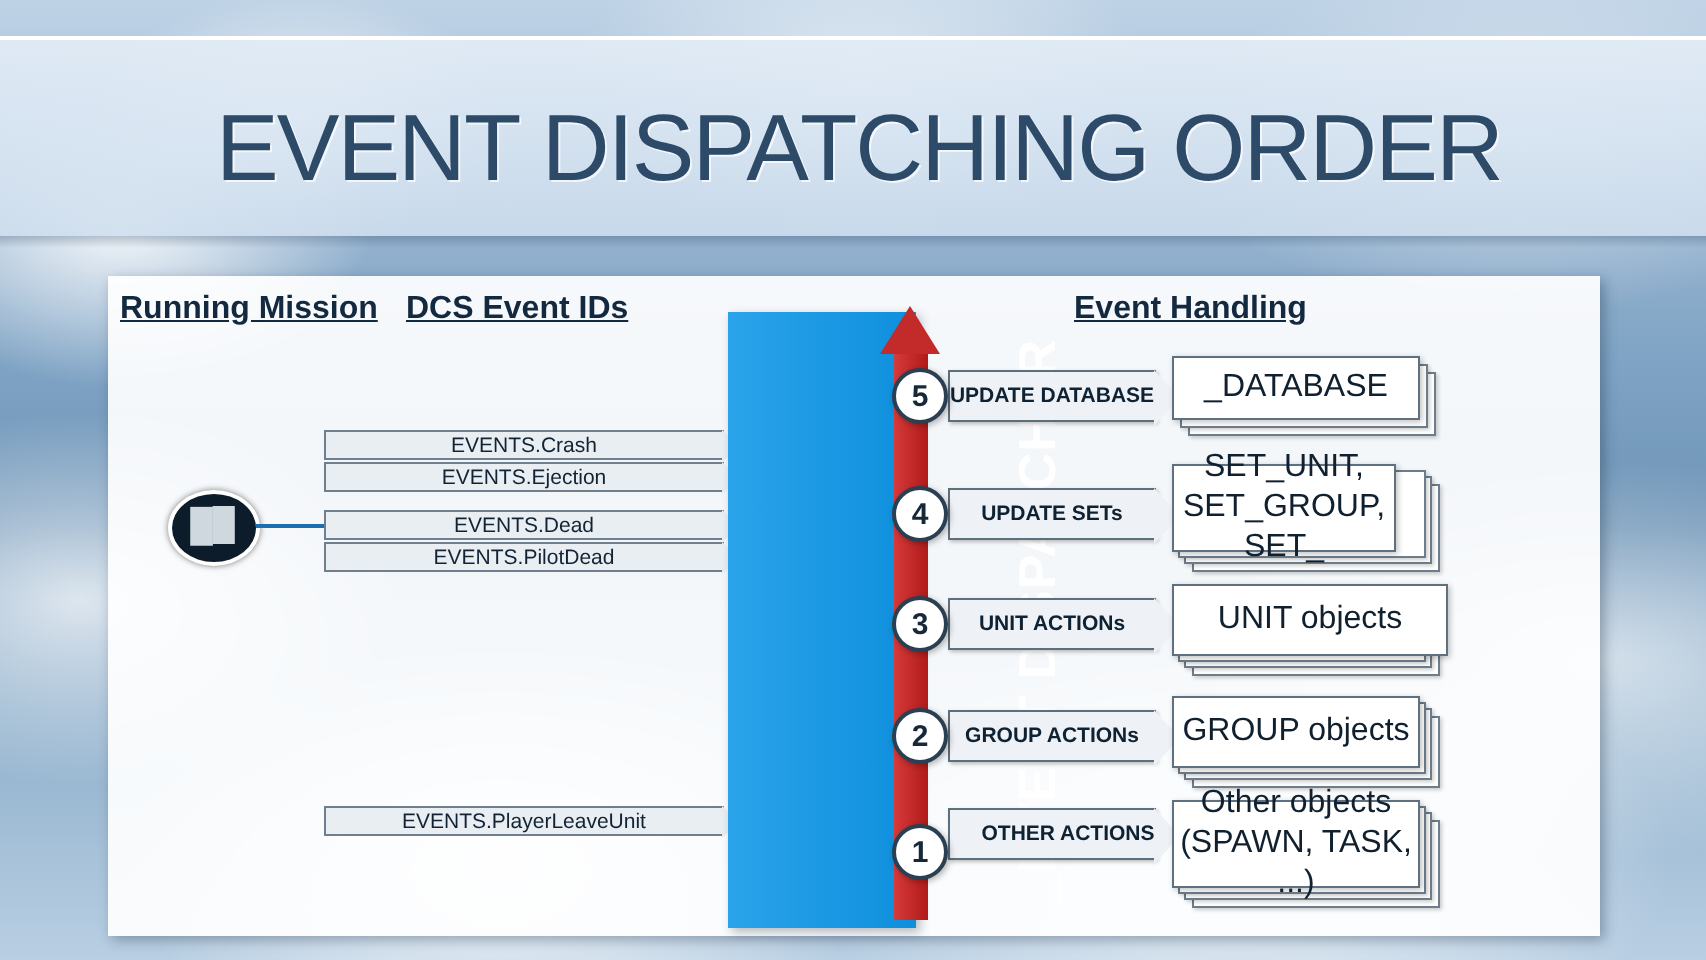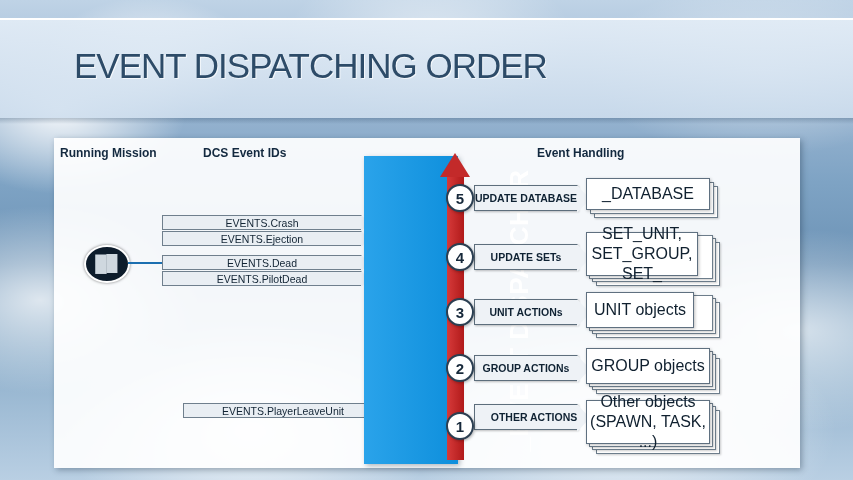--- a/index.html
+++ b/index.html
@@ -31,38 +31,39 @@
   .title-band {
     position: absolute; left: 0; top: 18px; width: 853px; height: 100px;
     background: linear-gradient(180deg, rgba(226,236,246,0.93), rgba(206,222,238,0.88));
     border-top: 2px solid #ffffff;
   }
   .title-band-shadow {
     position: absolute; left: 0; top: 118px; width: 853px; height: 6px;
     background: linear-gradient(180deg, rgba(40,70,100,0.28), rgba(40,70,100,0));
   }
   #slide-title {
-    position: absolute; left: 74px; top: 46px;
-    font-size: 35px; letter-spacing: -1px;
+    position: absolute; left: 108px; top: 46px;
+    font-size: 47px; letter-spacing: -1px;
     color: #2d4b68;
     text-shadow: 1px 1px 0 rgba(255,255,255,0.7);
     white-space: nowrap;
     text-align: right;
   }
   
   .panel {
     position: absolute; left: 54px; top: 138px;
     width: 746px; height: 330px;
     background: rgba(255,255,255,0.92);
     box-shadow: 2px 2px 6px rgba(20,40,60,0.35);
   }
   .col-head {
     position: absolute;
-    font-size: 12px; font-weight: bold; color: #13293f;
-    white-space: nowrap;
+    font-size: 16px; font-weight: bold; color: #13293f;
+    white-space: nowrap;
+    text-decoration: underline;
   }
   #head-running  { left: 60px;  top: 146px; }
   #head-ids      { left: 203px; top: 146px; }
   #head-handling { left: 537px; top: 146px; }
 
   
   .dispatcher {
     position: absolute; left: 364px; top: 156px;
     width: 94px; height: 308px;
     background: #1b9ce8;
@@ -193,21 +194,21 @@
   <div class="col-head" id="head-ids">DCS Event IDs</div>
   <div class="col-head" id="head-handling">Event Handling</div>
 
   <div class="veh-circle">█▉</div>
   <div class="veh-line"></div>
 
   <div class="evt" style="left:162px; top:215px; width:200px;">EVENTS.Crash</div>
   <div class="evt" style="left:162px; top:231px; width:200px;">EVENTS.Ejection</div>
   <div class="evt" style="left:162px; top:255px; width:200px;">EVENTS.Dead</div>
   <div class="evt" style="left:162px; top:271px; width:200px;">EVENTS.PilotDead</div>
-  <div class="evt" style="left:162px; top:403px; width:200px;margin-left:21px;">EVENTS.PlayerLeaveUnit</div>
+  <div class="evt" style="left:162px; top:403px; width:200px;">EVENTS.PlayerLeaveUnit</div>
 
   <div class="dispatcher"></div>
   <div class="dispatcher-label">
     <span>_EVENT DISPATCHER</span>
   </div>
   <div class="arrow-shaft"></div>
   <div class="arrow-head"></div>
 
   <div class="num" style="left:446px; top:184px;">5</div>
   <div class="action" style="left:474px; top:185px; width:104px;">UPDATE DATABASE</div>
@@ -226,21 +227,21 @@
     <div class="card-front" style="width:112px; height:44px; white-space:pre-line;">SET_UNIT,
 SET_GROUP, SET_</div>
   </div>
 
   <div class="num" style="left:446px; top:298px;">3</div>
   <div class="action" style="left:474px; top:299px; width:104px;">UNIT ACTIONs</div>
   <div class="card-stack" style="left:586px; top:292px; width:136px; height:48px;">
     <div class="card" style="left:10px; top:10px; width:124px; height:36px;"></div>
     <div class="card" style="left:6px; top:6px; width:124px; height:36px;"></div>
     <div class="card" style="left:3px; top:3px; width:124px; height:36px;"></div>
-    <div class="card-front" style="width:108px; height:36px;">UNIT objects</div>
+    <div class="card-front" style="width:138px; height:36px;">UNIT objects</div>
   </div>
 
   <div class="num" style="left:446px; top:354px;">2</div>
   <div class="action" style="left:474px; top:355px; width:104px;">GROUP ACTIONs</div>
   <div class="card-stack" style="left:586px; top:348px; width:136px; height:48px;">
     <div class="card" style="left:10px; top:10px; width:124px; height:36px;"></div>
     <div class="card" style="left:6px; top:6px; width:124px; height:36px;"></div>
     <div class="card" style="left:3px; top:3px; width:124px; height:36px;"></div>
     <div class="card-front" style="width:124px; height:36px;">GROUP objects</div>
   </div>

